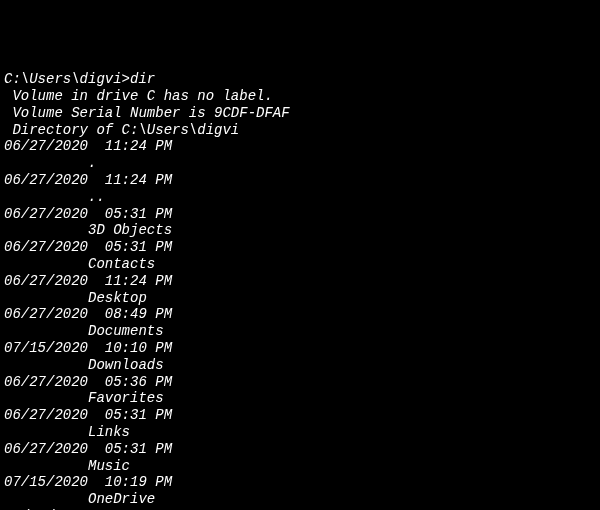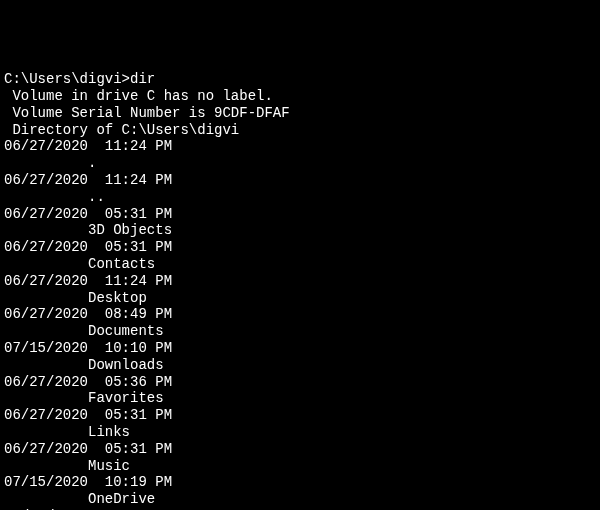--- a/index.html
+++ b/index.html
@@ -17,20 +17,21 @@
       width: 600px;
       height: 510px;
       overflow: hidden;
       white-space: pre;
     }
     .terminal {
       white-space: pre;
     }
     .line {
       display: block;
+      font-style: italic;
     }
   </style>
 </head>
 <body>
 
 
 
 <div class="terminal"><span class="line"><span>C:\Users\digvi&gt;</span><span>dir</span></span><span class="line"> Volume in drive C has no label.</span><span class="line"> Volume Serial Number is 9CDF-DFAF</span><span class="line"></span><span class="line"> Directory of C:\Users\digvi</span><span class="line"></span><span class="line">06/27/2020  11:24 PM    <dir>          .<span class="line">06/27/2020  11:24 PM    <dir>          ..<span class="line">06/27/2020  05:31 PM    <dir>          3D Objects<span class="line">06/27/2020  05:31 PM    <dir>          Contacts<span class="line">06/27/2020  11:24 PM    <dir>          Desktop<span class="line">06/27/2020  08:49 PM    <dir>          Documents<span class="line">07/15/2020  10:10 PM    <dir>          Downloads<span class="line">06/27/2020  05:36 PM    <dir>          Favorites<span class="line">06/27/2020  05:31 PM    <dir>          Links<span class="line">06/27/2020  05:31 PM    <dir>          Music<span class="line">07/15/2020  10:19 PM    <dir>          OneDrive<span class="line">06/27/2020  05:31 PM    </span></dir></span></dir></span></dir></span></dir></span></dir></span></dir></span></dir></span></dir></span></dir></span></dir></span></dir></span><span class="line"></span><span class="line"></span><span class="line"></span><span class="line"></span></div>
 
 

